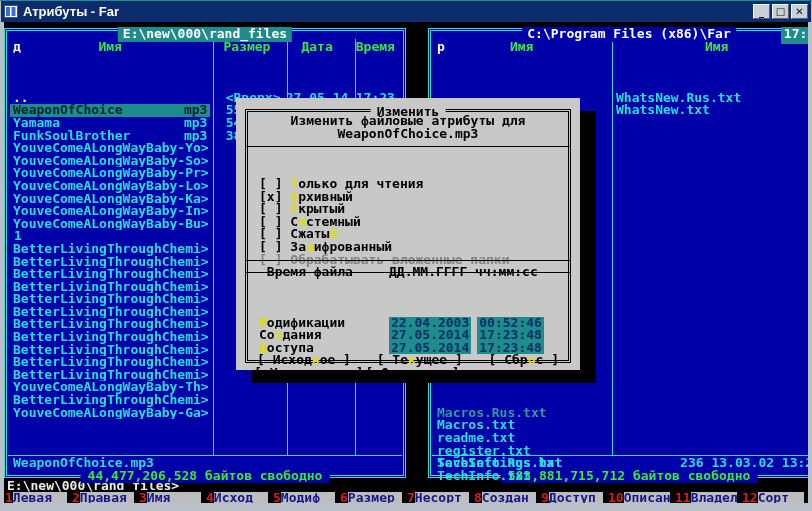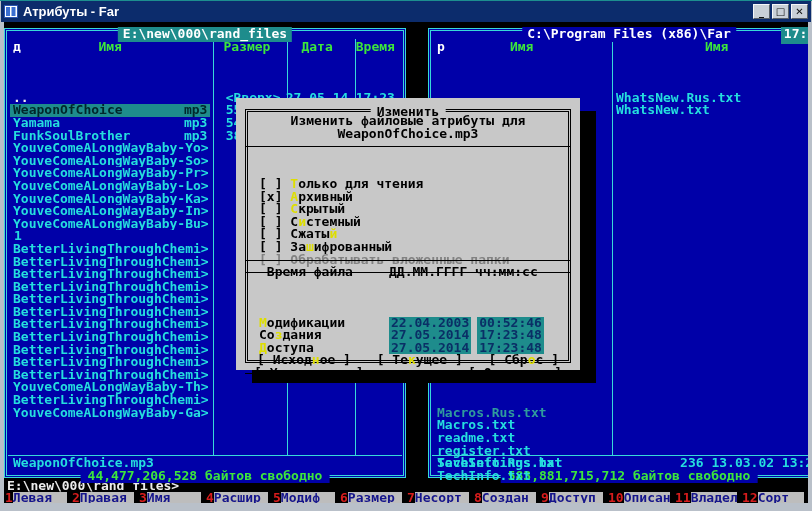--- a/index.html
+++ b/index.html
@@ -66,21 +66,21 @@
   .center{text-align:center;}
   .sep{position:relative;height:12.6px;}
   .sep::after{content:"";position:absolute;left:-9px;right:-9px;top:6px;border-top:1px solid #000;}
   .hot{color:var(--hotkey_yellow);}
   .dis{color:#828282;}
   .cbrow{padding-left:5px;}
   .trow{padding-left:5px;display:flex;}
   .tlabel{display:inline-block;width:130px;}
   .chip{display:inline-block;background:var(--teal);color:#0a2f66;padding:0 2px;margin-right:6px;}
   .tbtns{display:flex;justify-content:space-between;padding:0 3px;gap:16px;}
-  .dbtns{display:flex;justify-content:space-between;gap:2px;}
+  .dbtns{display:flex;justify-content:flex-start;gap:2px;}
   
   .cmdline{position:absolute;left:3px;top:458px;height:12.6px;line-height:12.6px;color:#ececec;white-space:nowrap;}
   .keybar{position:absolute;left:0;right:0;top:470.4px;height:12.6px;line-height:12.6px;display:flex;}
   .kslot{flex:1 1 0;display:flex;min-width:0;}
   .knum{color:var(--keybar_num_red);padding-left:1px;}
   .klabel{background:var(--keybar_chip);color:var(--keybar_text);flex:1;margin-right:4px;overflow:hidden;}
 </style>
 </head>
 <body>
 
@@ -329,21 +329,21 @@
           <span class="knum">1</span>
           <span class="klabel">Левая</span>
         </div><div class="kslot">
           <span class="knum">2</span>
           <span class="klabel">Правая</span>
         </div><div class="kslot">
           <span class="knum">3</span>
           <span class="klabel">Имя</span>
         </div><div class="kslot">
           <span class="knum">4</span>
-          <span class="klabel">Расшир</span>
+          <span class="klabel">Исход</span>
         </div><div class="kslot">
           <span class="knum">5</span>
           <span class="klabel">Модиф</span>
         </div><div class="kslot">
           <span class="knum">6</span>
           <span class="klabel">Размер</span>
         </div><div class="kslot">
           <span class="knum">7</span>
           <span class="klabel">Несорт</span>
         </div><div class="kslot">

